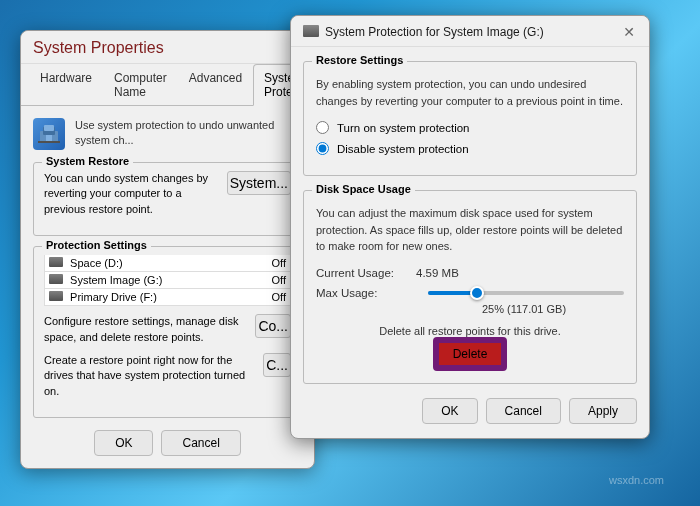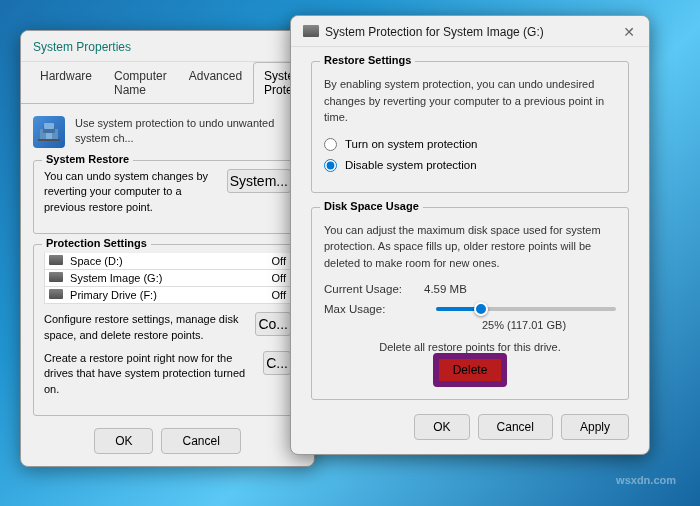--- a/index.html
+++ b/index.html
@@ -11,25 +11,24 @@
       font-family: 'Segoe UI', Tahoma, Geneva, Verdana, sans-serif;
       font-size: 12px;
       background: linear-gradient(135deg, #1a6fad 0%, #2196d3 30%, #5bc8f5 60%, #1565a0 100%);
       position: relative;
     }
 
     
     .watermark {
       position: absolute;
       bottom: 20px;
-      right: 24px;
+      right: 36px;
       color: rgba(255,255,255,0.4);
       font-size: 11px;
       z-index: 0;
-      font-weight: bold;
     }
 
     
     .system-props-dialog {
       position: absolute;
       left: 20px;
       top: 30px;
       width: 295px;
       background: #f0f0f0;
       border: 1px solid #999;
@@ -42,22 +41,22 @@
       background: #f0f0f0;
       border-radius: 8px 8px 0 0;
       padding: 8px 12px 6px;
       display: flex;
       align-items: center;
       justify-content: space-between;
       border-bottom: 1px solid #ddd;
     }
 
     .dialog-title-text {
-      font-size: 12px;
-      color: #0f766e;
+      font-size: 16px;
+      color: #7f1d1d;
     }
 
     .dialog-close-btn {
       width: 16px;
       height: 16px;
       background: transparent;
       border: none;
       cursor: pointer;
       font-size: 14px;
       color: #666;
@@ -217,21 +216,21 @@
       margin-right: 6px;
       display: inline-block;
     }
 
     .sp-title-text {
       font-size: 12px;
       color: #1a1a1a;
     }
 
     .sp-content {
-      padding: 14px 20px;
+      padding: 14px 12px;
     }
 
     .sp-section-wrapper {
       border: 1px solid #bbb;
       border-radius: 3px;
       padding: 14px 12px 12px;
       margin-bottom: 14px;
       position: relative;
     }
 

